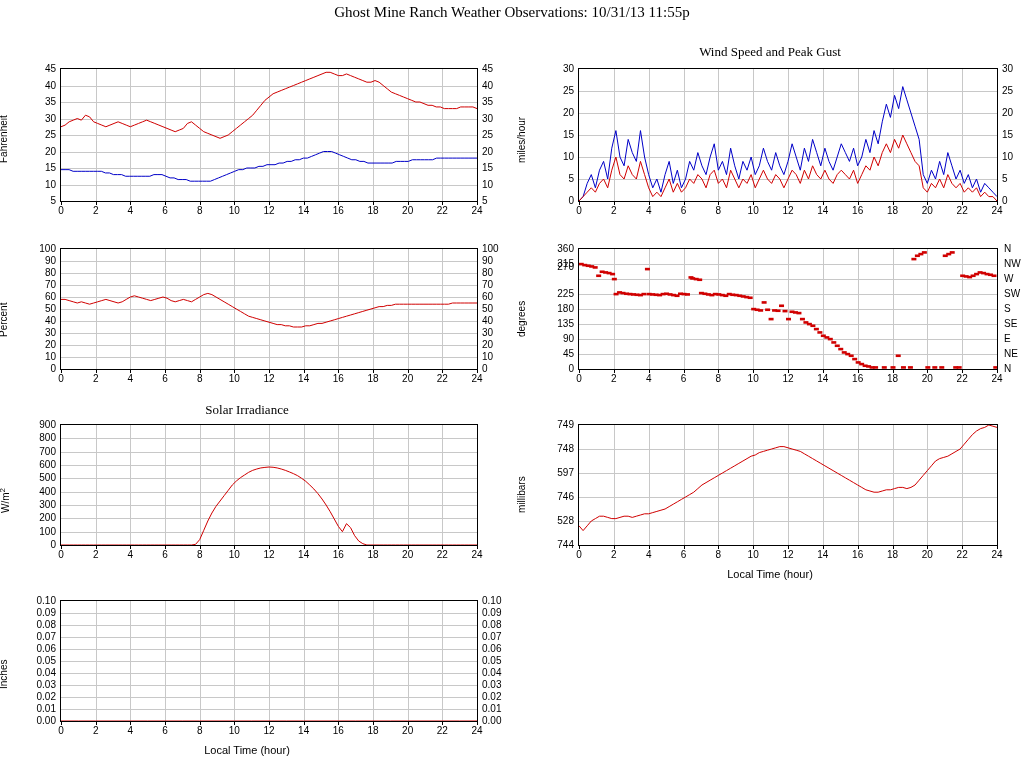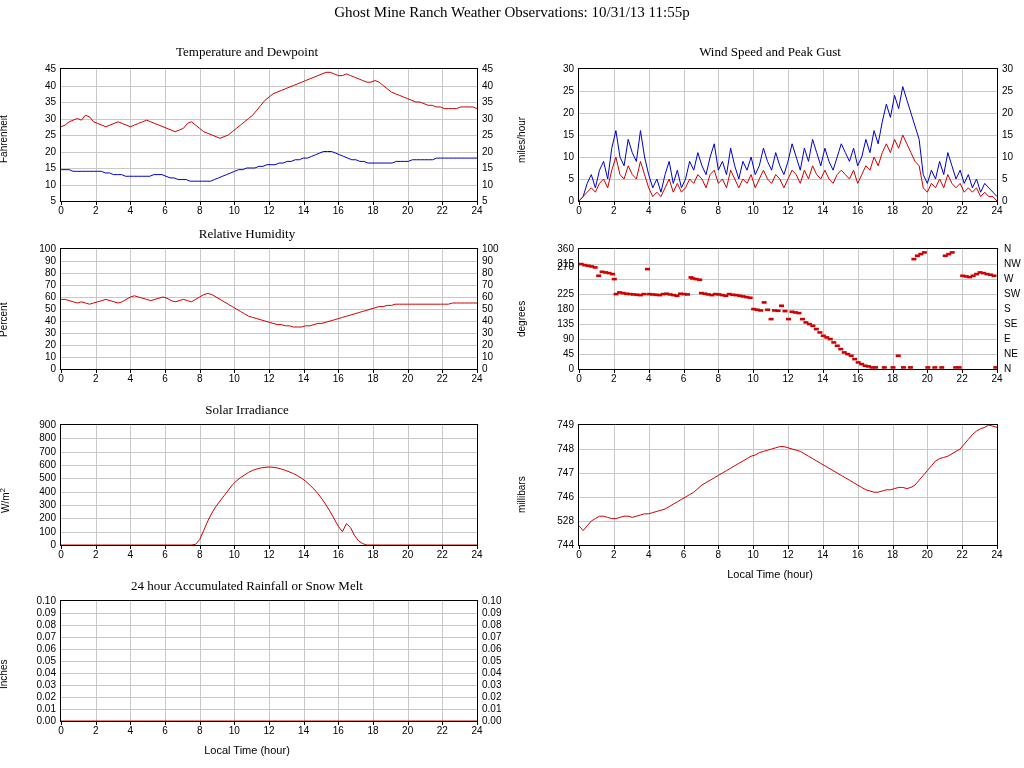--- a/index.html
+++ b/index.html
@@ -74,21 +74,20 @@
   }
   svg{display:block;position:absolute;top:0;left:0;}
 </style>
 </head>
 <body>
 
 <div class="page-title">Ghost Mine Ranch Weather Observations: 10/31/13 11:55p</div>
 
 <div id="panels">
     <div class="panel" style="left: 12px; top: 44px; width: 470px; height: 170px;">
-      <div class="panel-title">Temperature and Dewpoint</div>
       <div class="plotbox" style="left: 48px; top: 24px; width: 418px; height: 134px;">
         <div class="grid-line v" style="left: 34.6667px; top: 0px; height: 132px;"></div>
         <div class="grid-line v" style="left: 69.3333px; top: 0px; height: 132px;"></div>
         <div class="grid-line v" style="left: 104px; top: 0px; height: 132px;"></div>
         <div class="grid-line v" style="left: 138.667px; top: 0px; height: 132px;"></div>
         <div class="grid-line v" style="left: 173.333px; top: 0px; height: 132px;"></div>
         <div class="grid-line v" style="left: 208px; top: 0px; height: 132px;"></div>
         <div class="grid-line v" style="left: 242.667px; top: 0px; height: 132px;"></div>
         <div class="grid-line v" style="left: 277.333px; top: 0px; height: 132px;"></div>
         <div class="grid-line v" style="left: 312px; top: 0px; height: 132px;"></div>
@@ -212,21 +211,20 @@
       <div class="ytick-label right" style="left: 472px; top: 86px; width: 38px;">15</div>
       <div class="ytick-label" style="left: 6px; top: 64px; width: 38px;">20</div>
       <div class="ytick-label right" style="left: 472px; top: 64px; width: 38px;">20</div>
       <div class="ytick-label" style="left: 6px; top: 42px; width: 38px;">25</div>
       <div class="ytick-label right" style="left: 472px; top: 42px; width: 38px;">25</div>
       <div class="ytick-label" style="left: 6px; top: 20px; width: 38px;">30</div>
       <div class="ytick-label right" style="left: 472px; top: 20px; width: 38px;">30</div>
       <div class="axis-label-y" style="left: -14px; top: 119px;">miles/hour</div>
     </div>
     <div class="panel" style="left: 12px; top: 226px; width: 470px; height: 158px;">
-      <div class="panel-title">Relative Humidity</div>
       <div class="plotbox" style="left: 48px; top: 22px; width: 418px; height: 122px;">
         <div class="grid-line v" style="left: 34.6667px; top: 0px; height: 120px;"></div>
         <div class="grid-line v" style="left: 69.3333px; top: 0px; height: 120px;"></div>
         <div class="grid-line v" style="left: 104px; top: 0px; height: 120px;"></div>
         <div class="grid-line v" style="left: 138.667px; top: 0px; height: 120px;"></div>
         <div class="grid-line v" style="left: 173.333px; top: 0px; height: 120px;"></div>
         <div class="grid-line v" style="left: 208px; top: 0px; height: 120px;"></div>
         <div class="grid-line v" style="left: 242.667px; top: 0px; height: 120px;"></div>
         <div class="grid-line v" style="left: 277.333px; top: 0px; height: 120px;"></div>
         <div class="grid-line v" style="left: 312px; top: 0px; height: 120px;"></div>
@@ -587,28 +585,27 @@
       <div class="xtick-label" style="left: 347.5px; top: 148px; width: 30px;">18</div>
       <div class="tick v" style="left: 397.333px; top: 143px;"></div>
       <div class="xtick-label" style="left: 382.333px; top: 148px; width: 30px;">20</div>
       <div class="tick v" style="left: 432.167px; top: 143px;"></div>
       <div class="xtick-label" style="left: 417.167px; top: 148px; width: 30px;">22</div>
       <div class="tick v" style="left: 467px; top: 143px;"></div>
       <div class="xtick-label" style="left: 452px; top: 148px; width: 30px;">24</div>
       <div class="ytick-label" style="left: 6px; top: 138px; width: 38px;">744</div>
       <div class="ytick-label" style="left: 6px; top: 114px; width: 38px;">528</div>
       <div class="ytick-label" style="left: 6px; top: 90px; width: 38px;">746</div>
-      <div class="ytick-label" style="left: 6px; top: 66px; width: 38px;">747</div>
+      <div class="ytick-label" style="left: 6px; top: 66px; width: 38px;">597</div>
       <div class="ytick-label" style="left: 6px; top: 42px; width: 38px;">748</div>
       <div class="ytick-label" style="left: 6px; top: 18px; width: 38px;">749</div>
       <div class="axis-label-y" style="left: -14px; top: 111px;">millibars</div>
       <div class="axis-label-x" style="top: 166px;">Local Time (hour)</div>
     </div>
     <div class="panel" style="left: 12px; top: 578px; width: 470px; height: 178px;">
-      <div class="panel-title">24 hour Accumulated Rainfall or Snow Melt</div>
       <div class="plotbox" style="left: 48px; top: 22px; width: 418px; height: 122px;">
         <div class="grid-line v" style="left: 34.6667px; top: 0px; height: 120px;"></div>
         <div class="grid-line v" style="left: 69.3333px; top: 0px; height: 120px;"></div>
         <div class="grid-line v" style="left: 104px; top: 0px; height: 120px;"></div>
         <div class="grid-line v" style="left: 138.667px; top: 0px; height: 120px;"></div>
         <div class="grid-line v" style="left: 173.333px; top: 0px; height: 120px;"></div>
         <div class="grid-line v" style="left: 208px; top: 0px; height: 120px;"></div>
         <div class="grid-line v" style="left: 242.667px; top: 0px; height: 120px;"></div>
         <div class="grid-line v" style="left: 277.333px; top: 0px; height: 120px;"></div>
         <div class="grid-line v" style="left: 312px; top: 0px; height: 120px;"></div>

